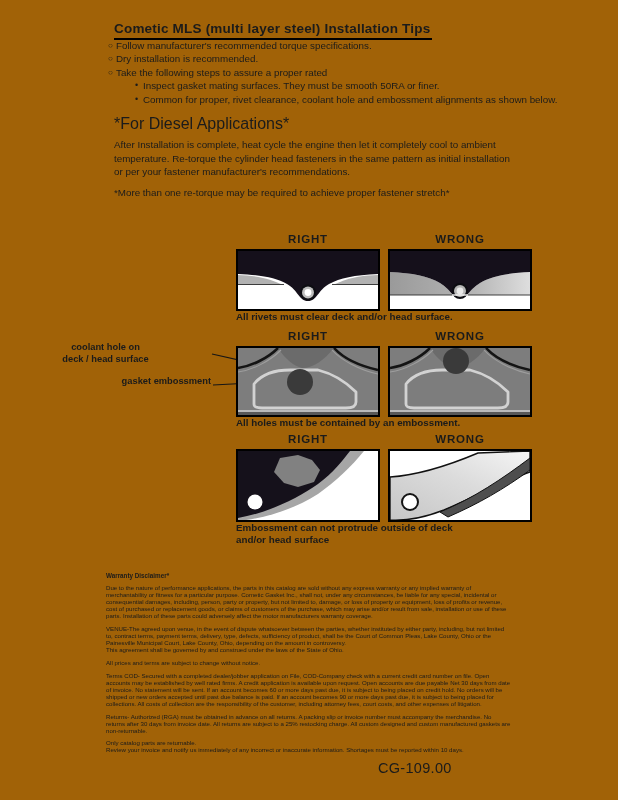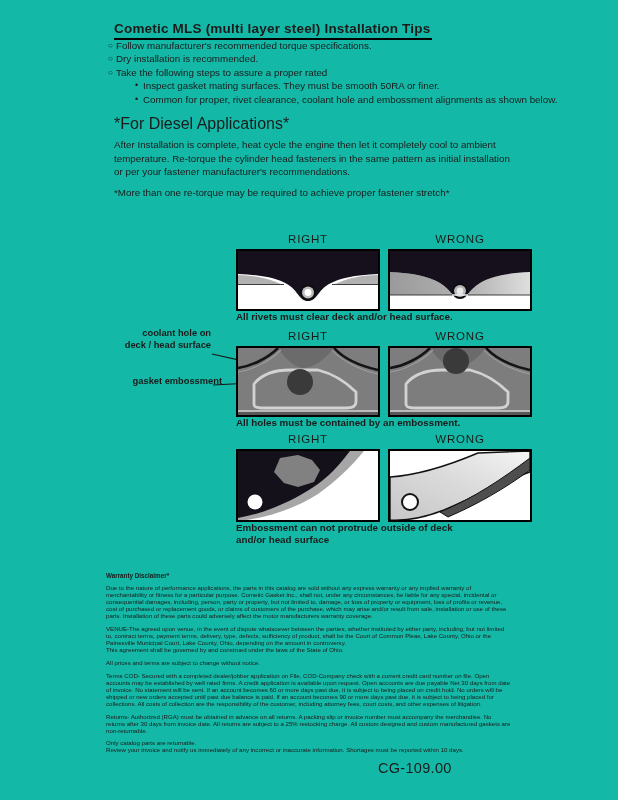--- a/index.html
+++ b/index.html
@@ -1,16 +1,16 @@
 <!DOCTYPE html>
 <html><head>
 <meta charset="utf-8">
 <style>
   html,body{margin:0;padding:0;background:#ffffff;}
-  .page{position:relative;width:618px;height:800px;background:#14b8a6;overflow:hidden;
+  .page{position:relative;width:618px;height:800px;background:#a16207;overflow:hidden;
         font-family:"Liberation Sans",sans-serif;color:#1b1b1b;}
   .abs{position:absolute;}
 
   
   .title{left:114px;top:21px;font-size:13.5px;font-weight:bold;letter-spacing:.2px;}
   .title span{border-bottom:2px solid #000;padding-bottom:2px;padding-right:2px;display:inline-block;}
 
   .tips-list{left:108px;top:39px;font-size:9.8px;line-height:13.4px;width:500px;}
   .b-row{display:flex;}
   .b-row .mk{width:8px;flex:0 0 8px;font-size:8px;line-height:13.4px;}
@@ -22,28 +22,28 @@
   .diesel h2{margin:0;font-size:16px;line-height:14px;font-weight:normal;}
   .diesel p{margin:0;white-space:pre-line;}
   .diesel p.p1{margin-top:4px;}
   .diesel p.p2{margin-top:7px;}
   .diesel p.p3{margin-top:7px;}
 
   
   .fig{left:236px;width:296px;}
   .fig1{top:233px;} .fig2{top:330px;} .fig3{top:433px;}
   .lblrow{display:flex;gap:8px;margin-bottom:3px;}
-  .lblrow span{width:144px;text-align:center;font-size:11.5px;font-weight:normal;letter-spacing:.8px;line-height:13px;}
+  .lblrow span{width:144px;text-align:center;font-size:11.5px;font-weight:bold;letter-spacing:.8px;line-height:13px;}
   .panelrow{display:flex;gap:8px;}
   .panel{border:2px solid #000;background:#fff;line-height:0;}
   .caption{margin-top:0;font-size:9.8px;font-weight:bold;line-height:11.5px;white-space:pre-line;}
 
   
   .ann{left:0;width:211px;text-align:right;font-size:9.3px;font-weight:bold;line-height:11.5px;white-space:pre-line;}
-  .ann1{top:328px;} .ann2{top:376px;padding-left:11px;}
+  .ann1{top:342px;text-align:center;} .ann2{top:376px;}
   .annlines{left:210px;top:346px;}
 
   
   .warranty{left:106px;top:572px;width:405px;font-size:6.1px;line-height:7.1px;}
   .warranty h3{margin:0 0 5px 0;font-size:6.3px;font-weight:bold;}
   .warranty p{margin:0 0 5.5px 0;white-space:pre-line;}
 
   .footer{left:378px;top:760px;font-size:14.5px;letter-spacing:.3px;}
 </style>
 </head>

